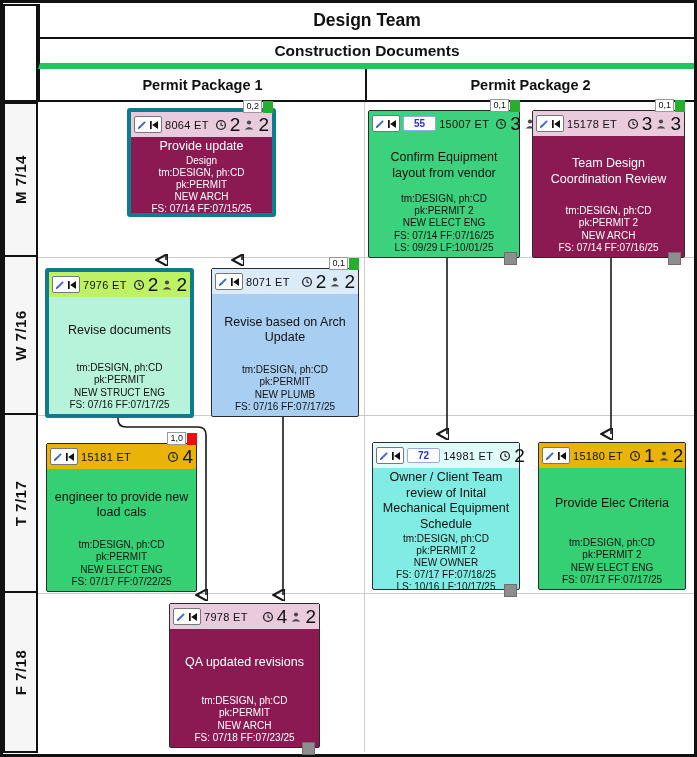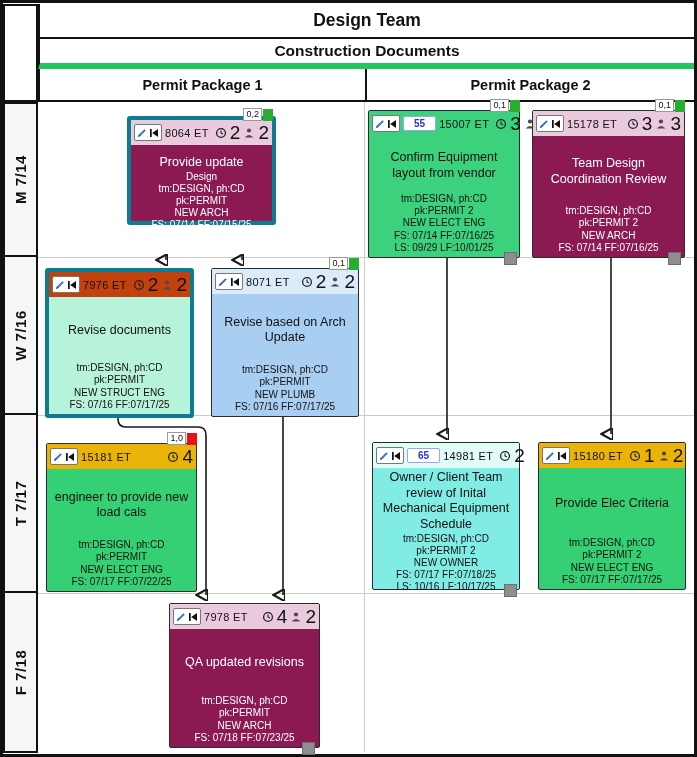--- a/index.html
+++ b/index.html
@@ -40,28 +40,28 @@
   .mini-icon{display:inline-flex;align-items:center;flex:0 0 auto;}
 
   
   .theme-maroon{background:#8c1a52;color:#fff;}
   .theme-maroon .card-head{background:#eacadd;color:#111;}
   .theme-green{background:#3cd17d;color:#111;}
   .theme-green .card-head{background:#3cd17d;}
   .theme-green-pale{background:#35cf74;color:#111;}
   .theme-green-pale .card-head{background:#eab308;justify-content:space-between;}
   .theme-mint{background:#b7f2db;color:#111;}
-  .theme-mint .card-head{background:#c2410c;}
+  .theme-mint .card-head{background:#bef264;}
   .theme-blue{background:#a8cef2;color:#111;}
   .theme-blue .card-head{background:#dcebfa;justify-content:center;}
   .theme-cyan{background:#80ece4;color:#111;}
   .theme-cyan .card-head{background:#e0fcf9;}
 
   
-  .c-8064{left:127px;top:116px;width:149px;height:109px;gap:8px;}
+  .c-8064{left:127px;top:108px;width:149px;height:109px;}
   .c-15007{left:368px;top:110px;width:152px;height:148px;}
   .c-15178{left:532px;top:110px;width:153px;height:148px;}
   .c-7976{left:45px;top:268px;width:149px;height:150px;}
   .c-8071{left:211px;top:268px;width:148px;height:149px;}
   .c-15181{left:46px;top:443px;width:151px;height:149px;}
   .c-14981{left:372px;top:442px;width:148px;height:148px;}
   .c-15180{left:538px;top:442px;width:148px;height:148px;}
   .c-7978{left:169px;top:603px;width:151px;height:145px;}
 
   
@@ -421,21 +421,21 @@
                 <path d="M1,9 L2,6.6 2.9,8.1 Z" fill="#16306e"></path>
               </svg>
         </span>
         <span class="mini-icon">
           <svg width="10" height="10" viewBox="0 0 10 10">
                 <rect x="1" y="1" width="1.7" height="8" fill="#111"></rect>
                 <path d="M9,1 L9,9 L3.2,5 Z" fill="#111"></path>
               </svg>
         </span>
       </span>
-      <span class="badge">65</span>
+      <span class="badge">72</span>
       <span class="card-id">14981 ET</span>
       <span class="sp"></span>
       <span class="mini-icon">
         <svg width="12" height="12" viewBox="0 0 12 12">
               <circle cx="6" cy="6" r="4.4" fill="none" stroke="#222" stroke-width="1.3"></circle>
               <path d="M6,3.4 L6,6 L8,6.9" fill="none" stroke="#222" stroke-width="1.1"></path>
             </svg>
       </span>
       <span class="big">2</span>
 

